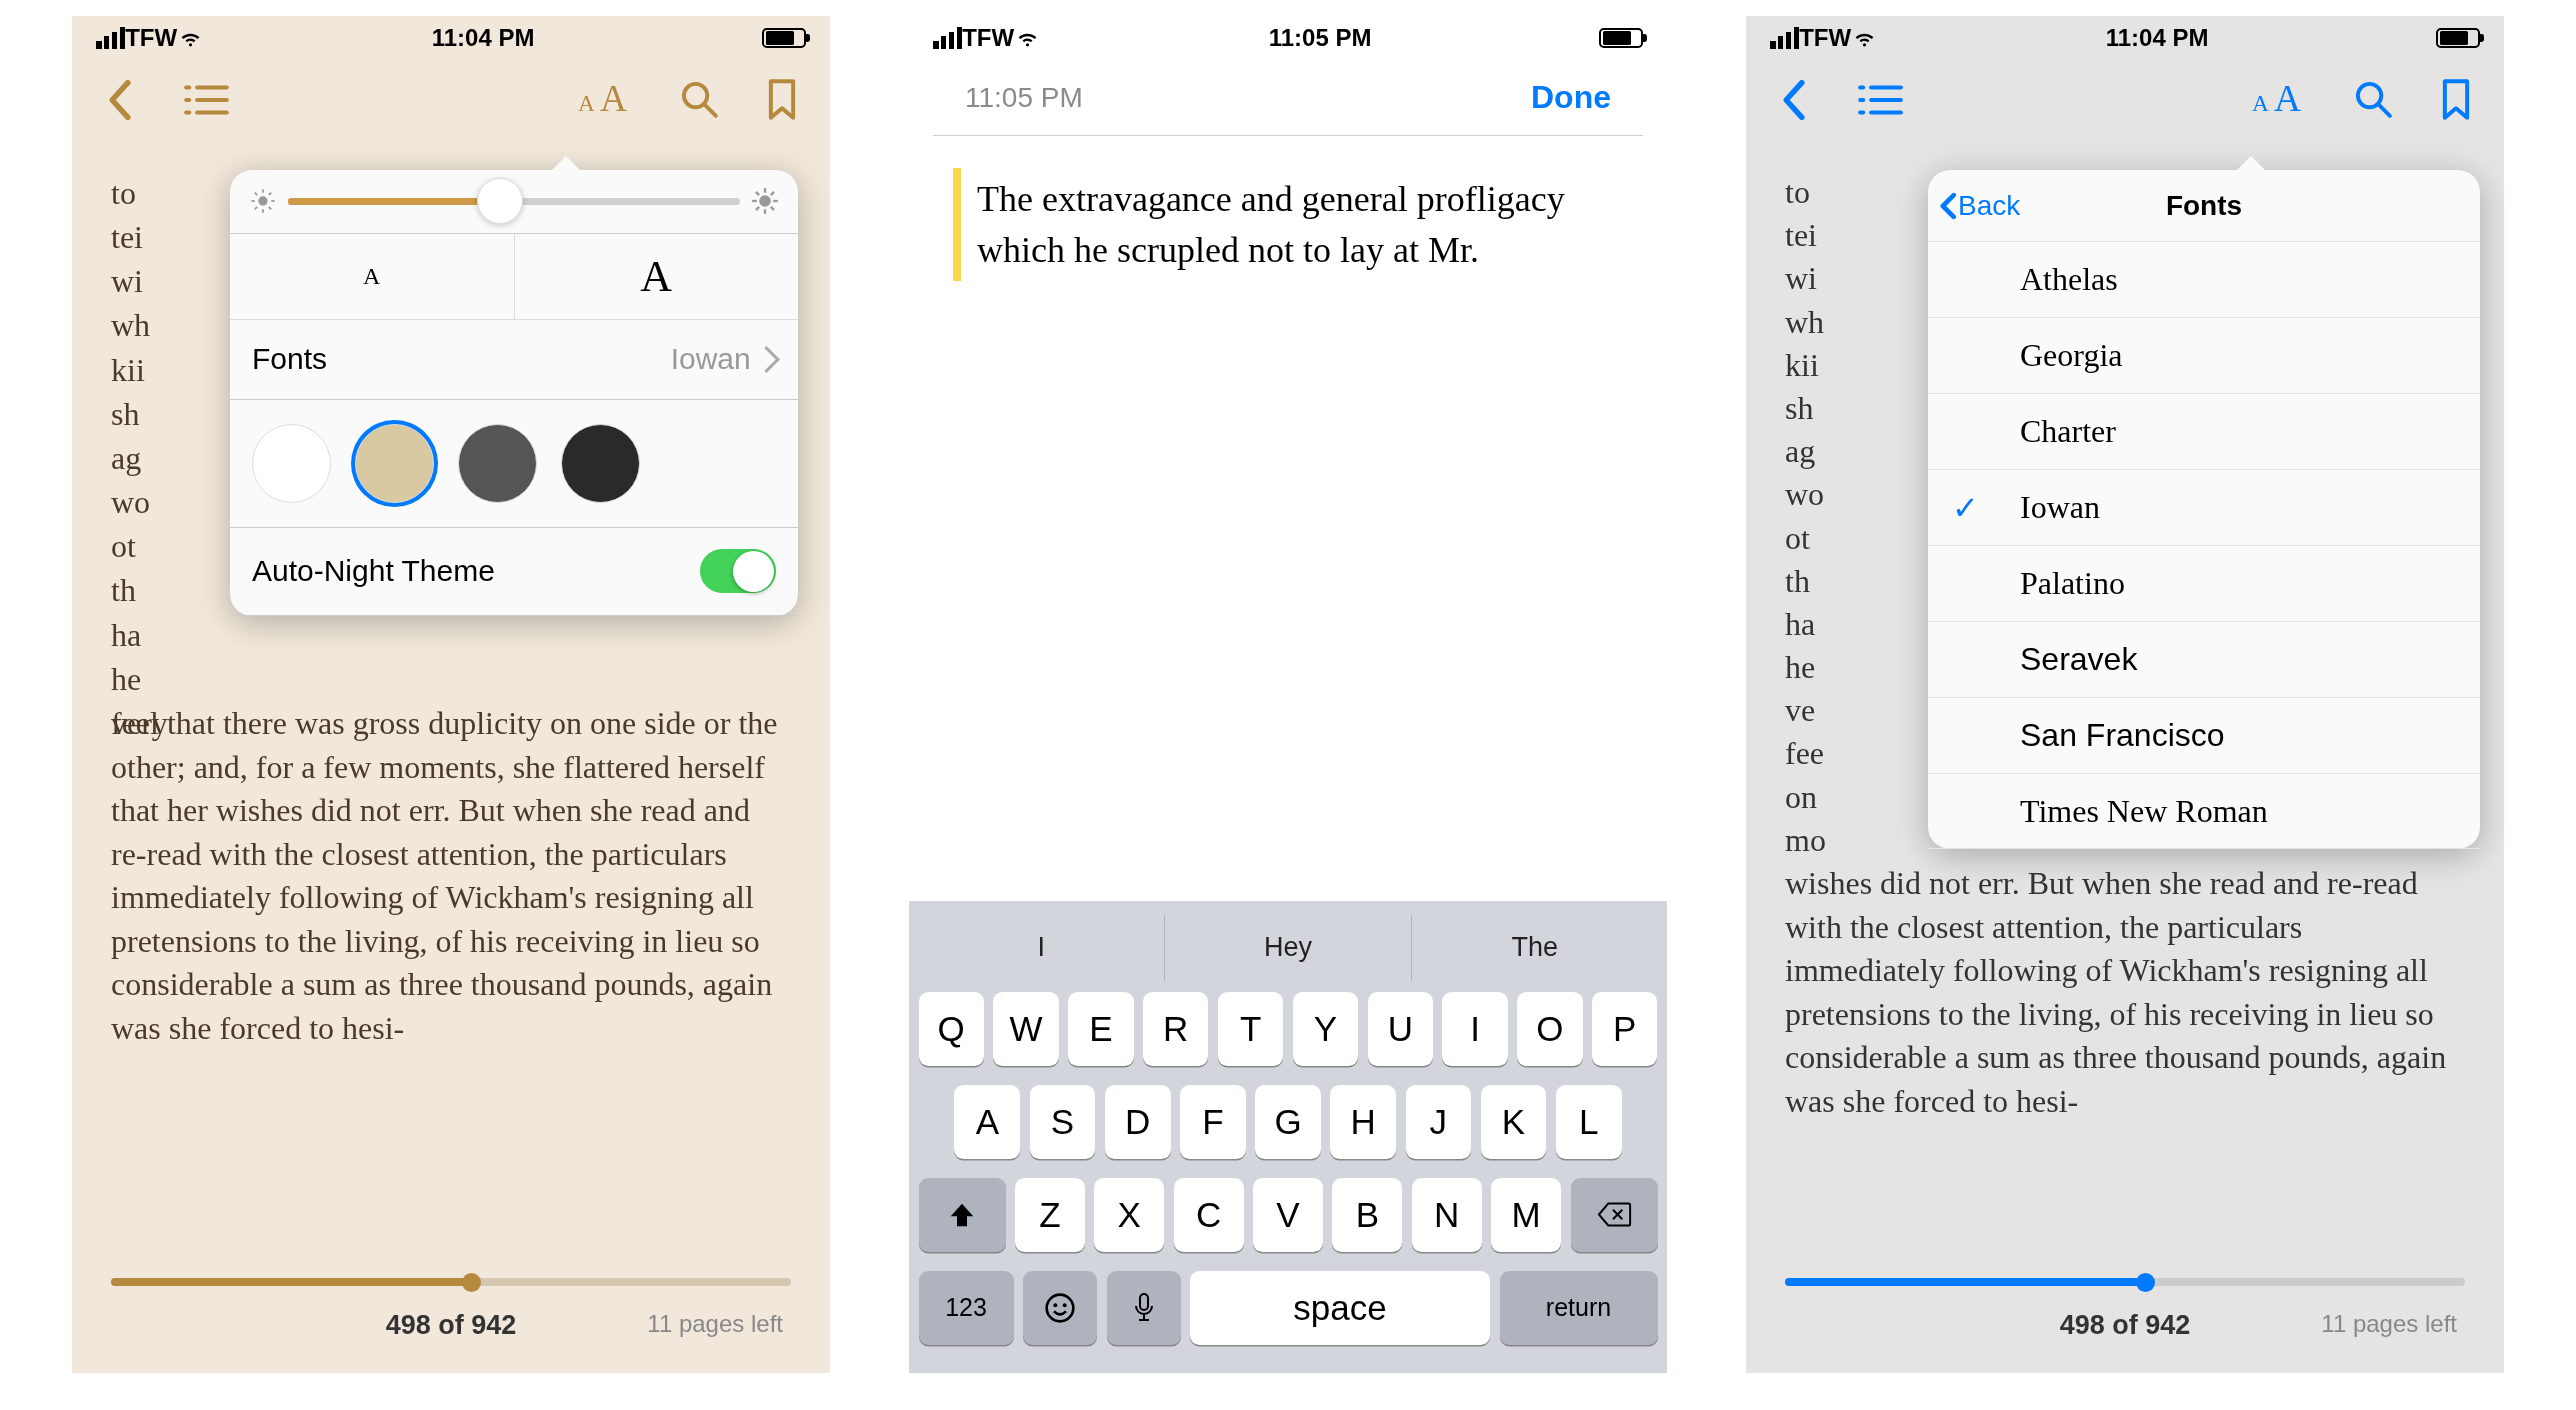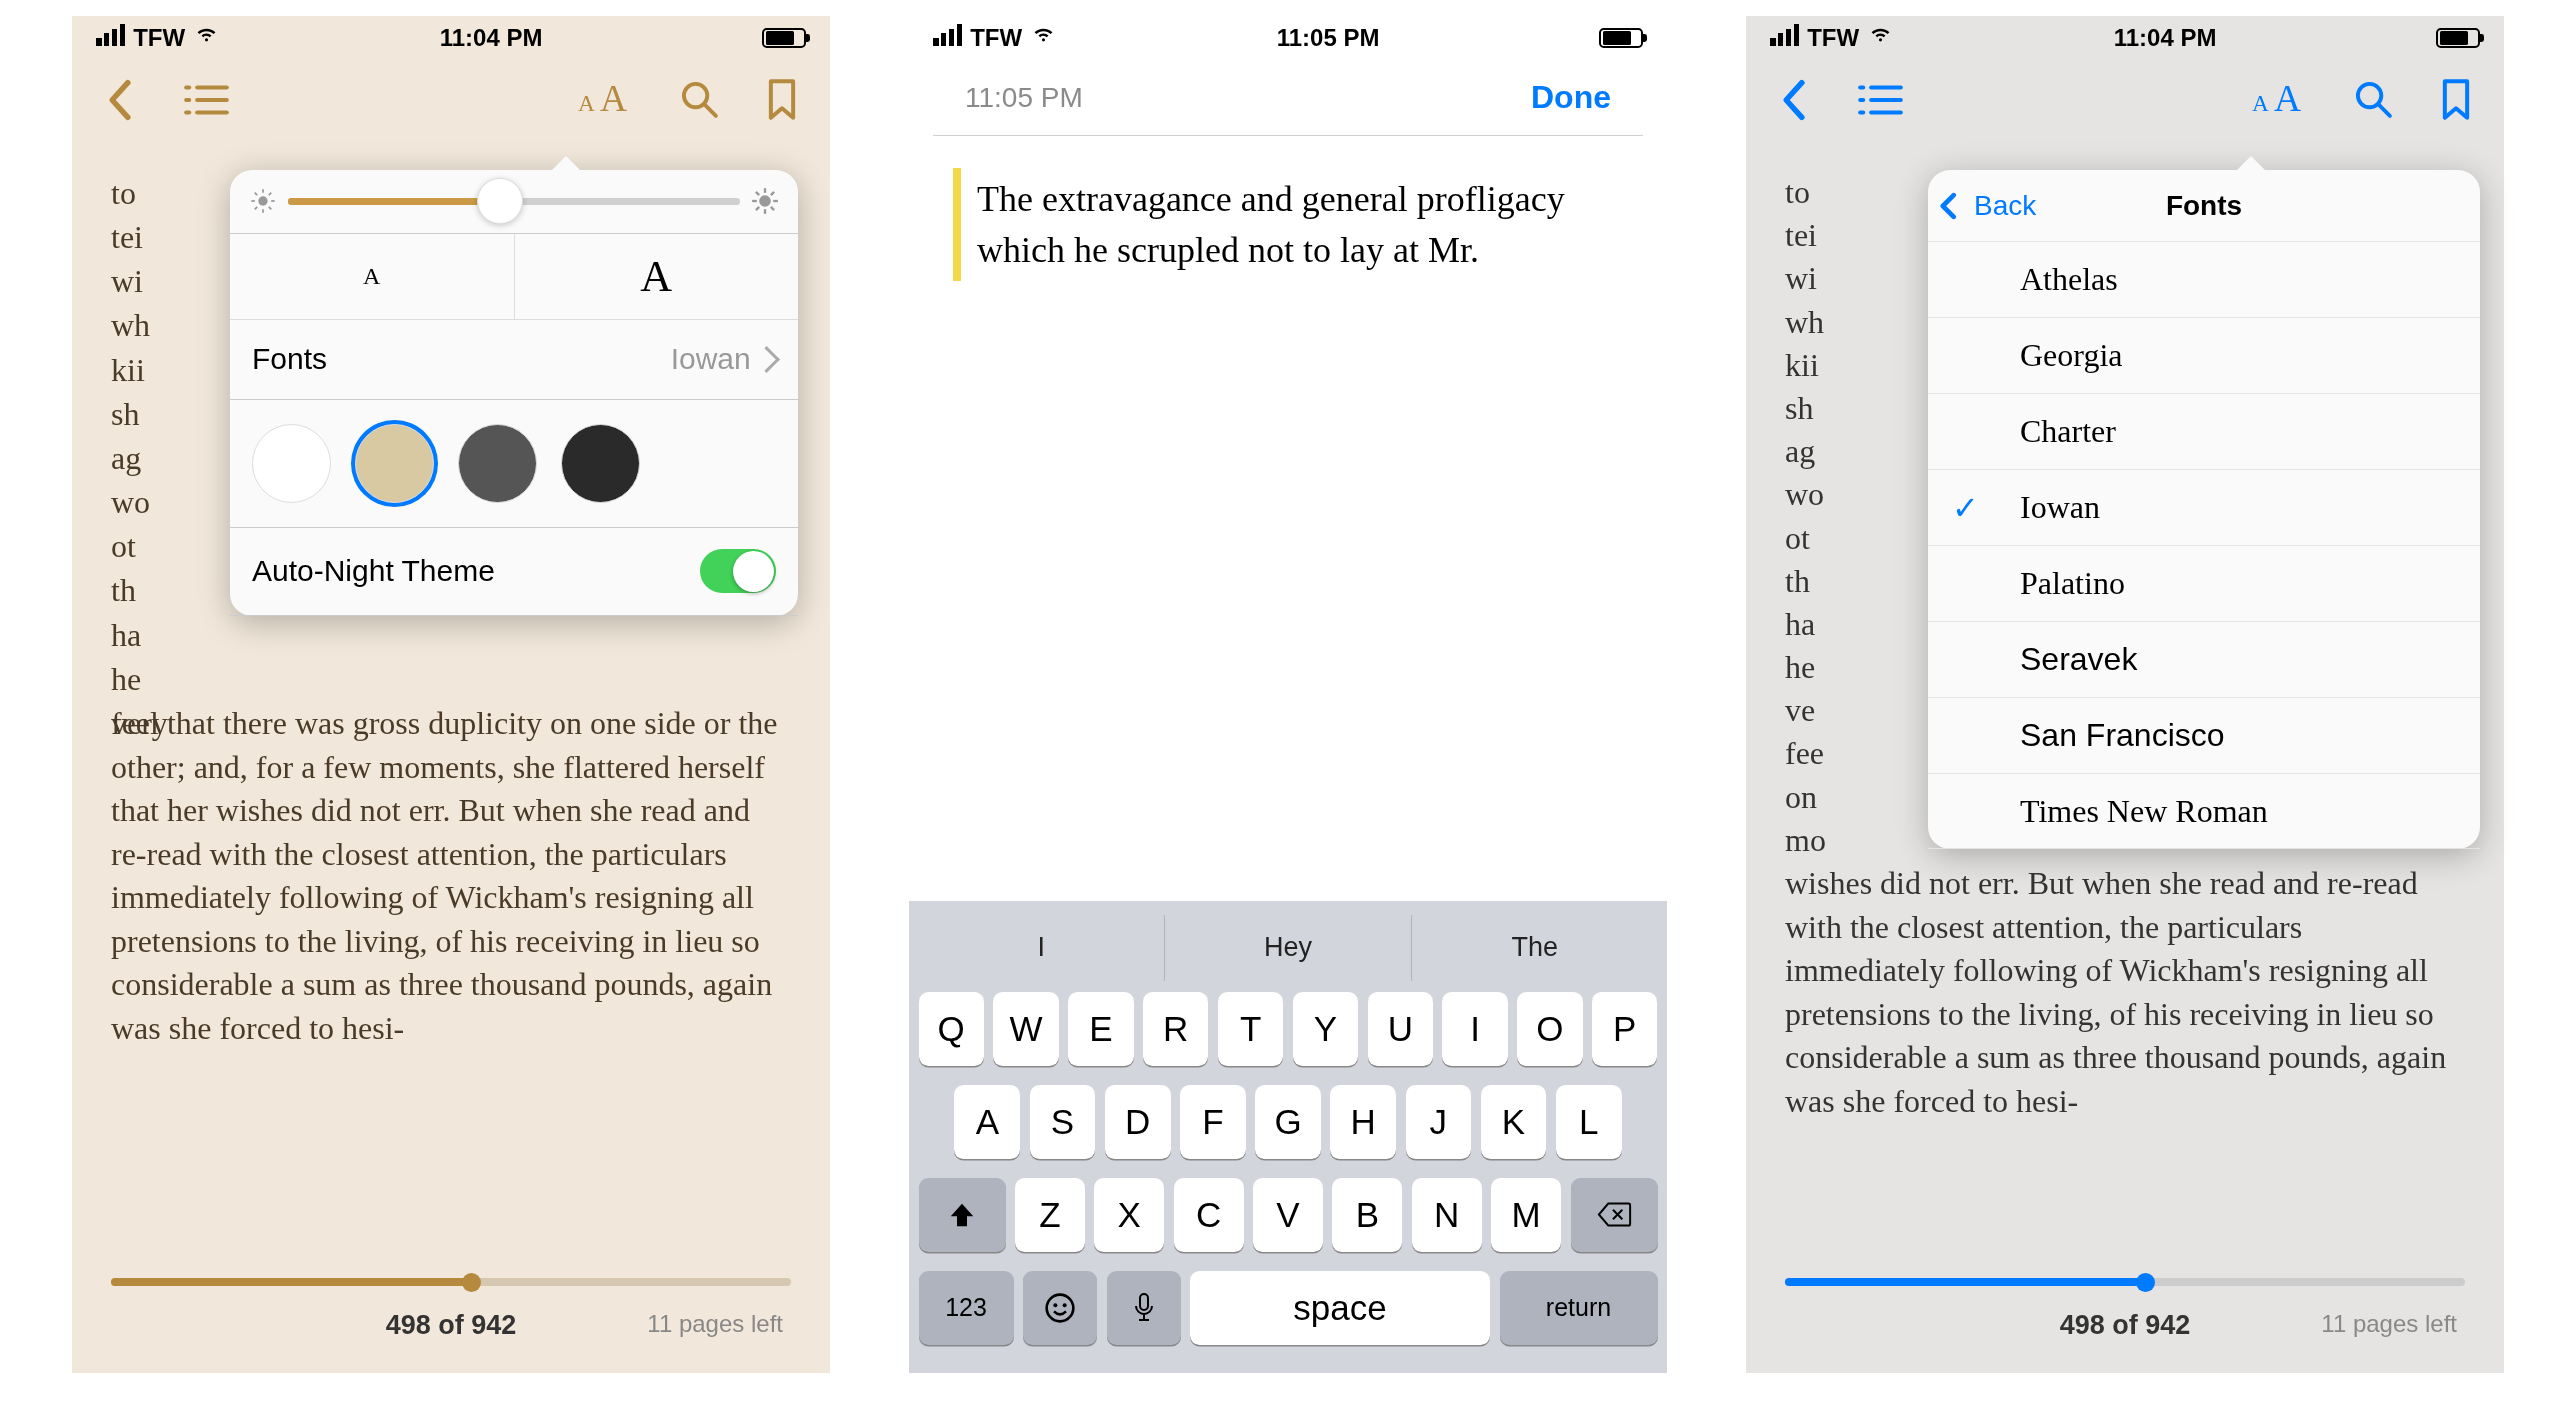--- a/index.html
+++ b/index.html
@@ -27,21 +27,21 @@
 
 .status {
   height: 44px;
   display: flex;
   align-items: center;
   justify-content: space-between;
   padding: 0 24px;
   font-size: 24px;
   font-weight: 600;
 }
-.status .left { display:flex; align-items:flex-start; gap:8px; }
+.status .left { display:flex; align-items:center; }
 .status .right { display:flex; align-items:center; }
 .signal { display:flex; align-items:flex-end; gap:2.4px; }
 .signal span { width:5.5px; background:#000; }
 .signal span:nth-child(1){height:8px;}
 .signal span:nth-child(2){height:12.6px;}
 .signal span:nth-child(3){height:17.4px;}
 .signal span:nth-child(4){height:22px;}
 .wifi-icon {
   width: 27px; height: 19px; position: relative;
 }
@@ -135,21 +135,21 @@
 .toggle-row{ display:flex; align-items:center; justify-content:space-between; height:87px; padding:0 22px; font-size:30px;}
 .tog{ width:76px; height:44px; border-radius:22px; position:relative; }
 .tog.on{ background:#42d159;}
 .tog.off{ background:#e0e0e0; border:1.6px solid #ccc;}
 .tog .kn{ position:absolute; width:41px; height:41px; background:#fff; border-radius:50%; top:1.6px; box-shadow:0 1.6px 4px rgba(0,0,0,.3);}
 .tog.on .kn{ right:1.6px;}
 .tog.off .kn{ left:0px; top:0; width:41px; height:41px;}
 
 
 .pop3-head{ display:flex; align-items:center; height:71px; position:relative; }
-.pop3-back{ position:absolute; left:9.5px; color:#007aff; font-size:28px; display:flex; align-items:center;gap:16px;}
+.pop3-back{ position:absolute; left:9.5px; color:#007aff; font-size:28px; display:flex; align-items:center;}
 .pop3-title{ margin:0 auto; font-size:28px; font-weight:600;}
 .font-item{ height:76px; display:flex; align-items:center; padding-left:92px; font-size:32px; font-family:Georgia,serif; border-top:0.8px solid #e4e4e4; position:relative;}
 .font-item:last-child{ border-bottom:0.8px solid #e4e4e4;}
 .font-item .chk{ position:absolute; left:24px; color:#007aff; font-size:32px;}
 
 
 .p2-top{ padding:19px 32px; display:flex; align-items:center; justify-content:space-between; border-bottom:1.6px solid #d0d0d0; margin:0 24px;}
 .p2-top .time{ color:#8a8a8a; font-size:28px;}
 .p2-top .done{ color:#007aff; font-size:32px; font-weight:600;}
 .note-block{ margin:32px 44px; border-left:8px solid #f4d74a; padding:6.3px 16px; font-family:Georgia,serif; font-size:36px; line-height:1.4;}

